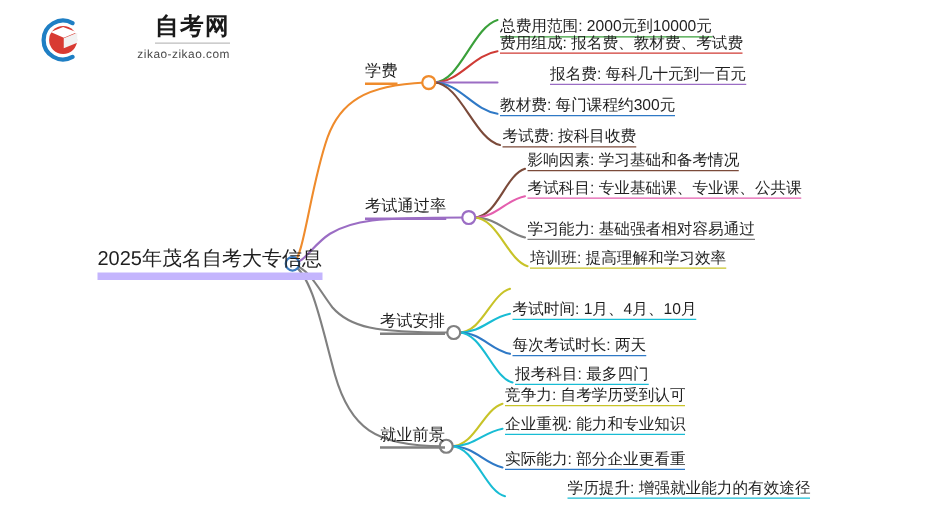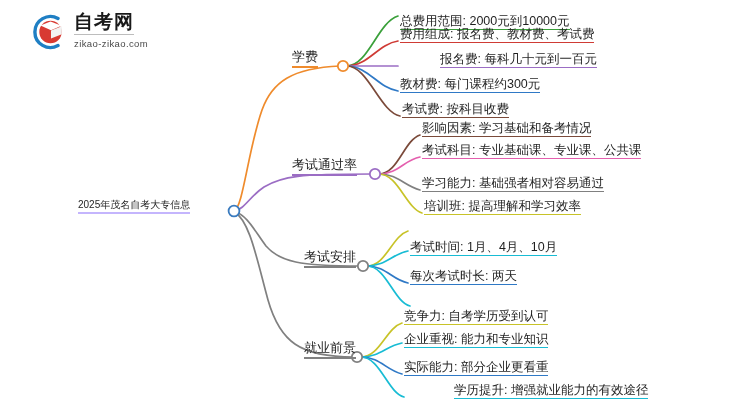--- a/index.html
+++ b/index.html
@@ -3,21 +3,21 @@
 <meta charset="utf-8">
 <style>
   html,body{margin:0;padding:0;}
   body{
     width:750px;height:410px;
     background:#ffffff;
     font-family:"Liberation Sans","DejaVu Sans",sans-serif;
     overflow:hidden;
     position:relative;
   }
-  #mindmap-root{position:absolute;left:0;top:0;width:750px;height:312px;}
+  #mindmap-root{position:absolute;left:0;top:0;width:750px;height:312px;text-align:right;}
   svg#edges{position:absolute;left:0;top:0;width:750px;height:410px;pointer-events:none;}
 
   
   #logo{position:absolute;left:28px;top:11px;width:150px;height:42px;}
   #logo-mark{position:absolute;left:0;top:2px;width:40px;height:38px;}
   #logo-text{position:absolute;left:46px;top:0px;width:110px;}
   #logo-title{
     font-size:19px;font-weight:bold;color:#1a1a1a;
     letter-spacing:1px;line-height:22px;
     border-bottom:1px solid #bdbdbd;padding-bottom:1px;
@@ -32,22 +32,22 @@
   .node{
     position:absolute;
     white-space:nowrap;
     color:#1f1f1f;
     line-height:1.15;
     padding-bottom:1px;
   }
   .node-label{display:inline-block;}
 
   .root-node{
-    font-size:10px;
-    border-bottom:2px solid #c4b5fd;
+    font-size:16px;
+    border-bottom:6px solid #c4b5fd;
     left:78px;top:199px;
   }
   .level1{
     font-size:13px;
     border-bottom:2px solid #f9a8d4;
   }
   .level2{
     font-size:12.5px;
     border-bottom:1.6px solid #888;
   }
@@ -164,20 +164,23 @@
 
   <div class="node level1 b3-head" style="left:304px;top:250px;">
     <span class="node-label">考试安排</span>
   </div>
   <div class="node level2 c-cyan" style="left:410px;top:240px;">
     <span class="node-label">考试时间: 1月、4月、10月</span>
   </div>
   <div class="node level2 c-blue" style="left:410px;top:269px;">
     <span class="node-label">每次考试时长: 两天</span>
   </div>
+  <div class="node level2 c-cyan" style="left:412px;top:292px;">
+    <span class="node-label">报考科目: 最多四门</span>
+  </div>
 
   <div class="node level1 b4-head" style="left:304px;top:341px;">
     <span class="node-label">就业前景</span>
   </div>
   <div class="node level2 c-olive" style="left:404px;top:309px;">
     <span class="node-label">竞争力: 自考学历受到认可</span>
   </div>
   <div class="node level2 c-cyan" style="left:404px;top:332px;">
     <span class="node-label">企业重视: 能力和专业知识</span>
   </div>

